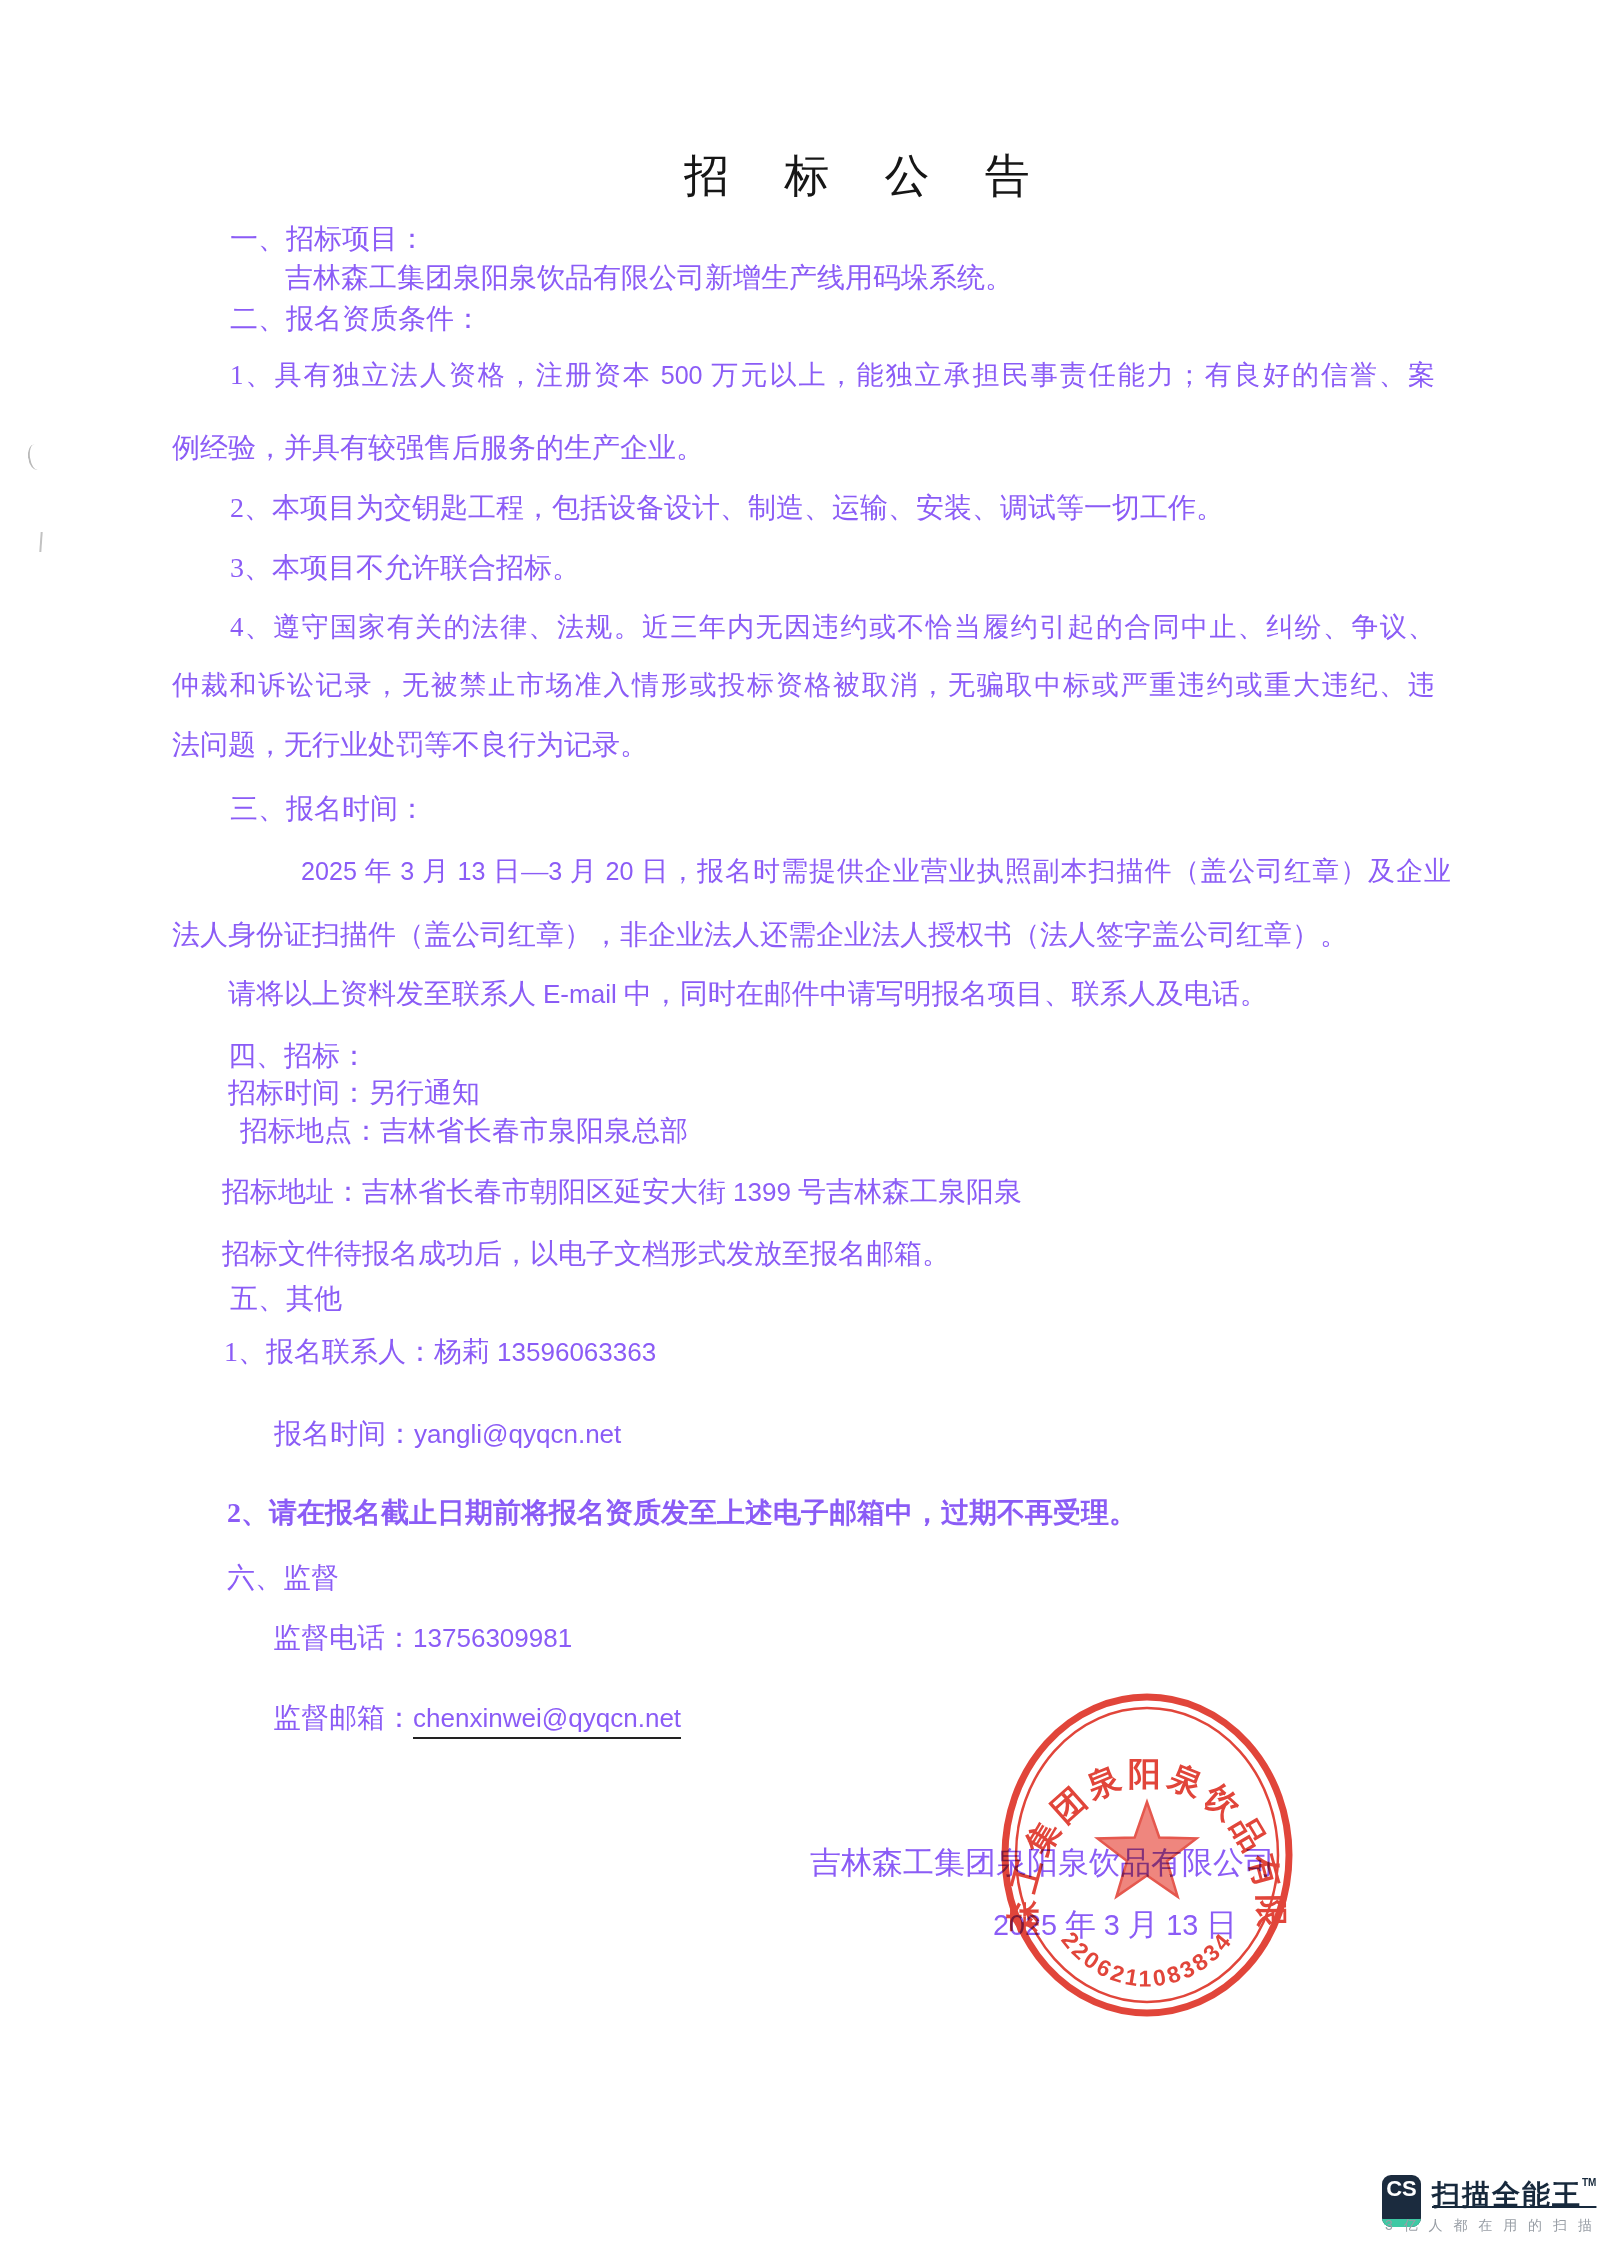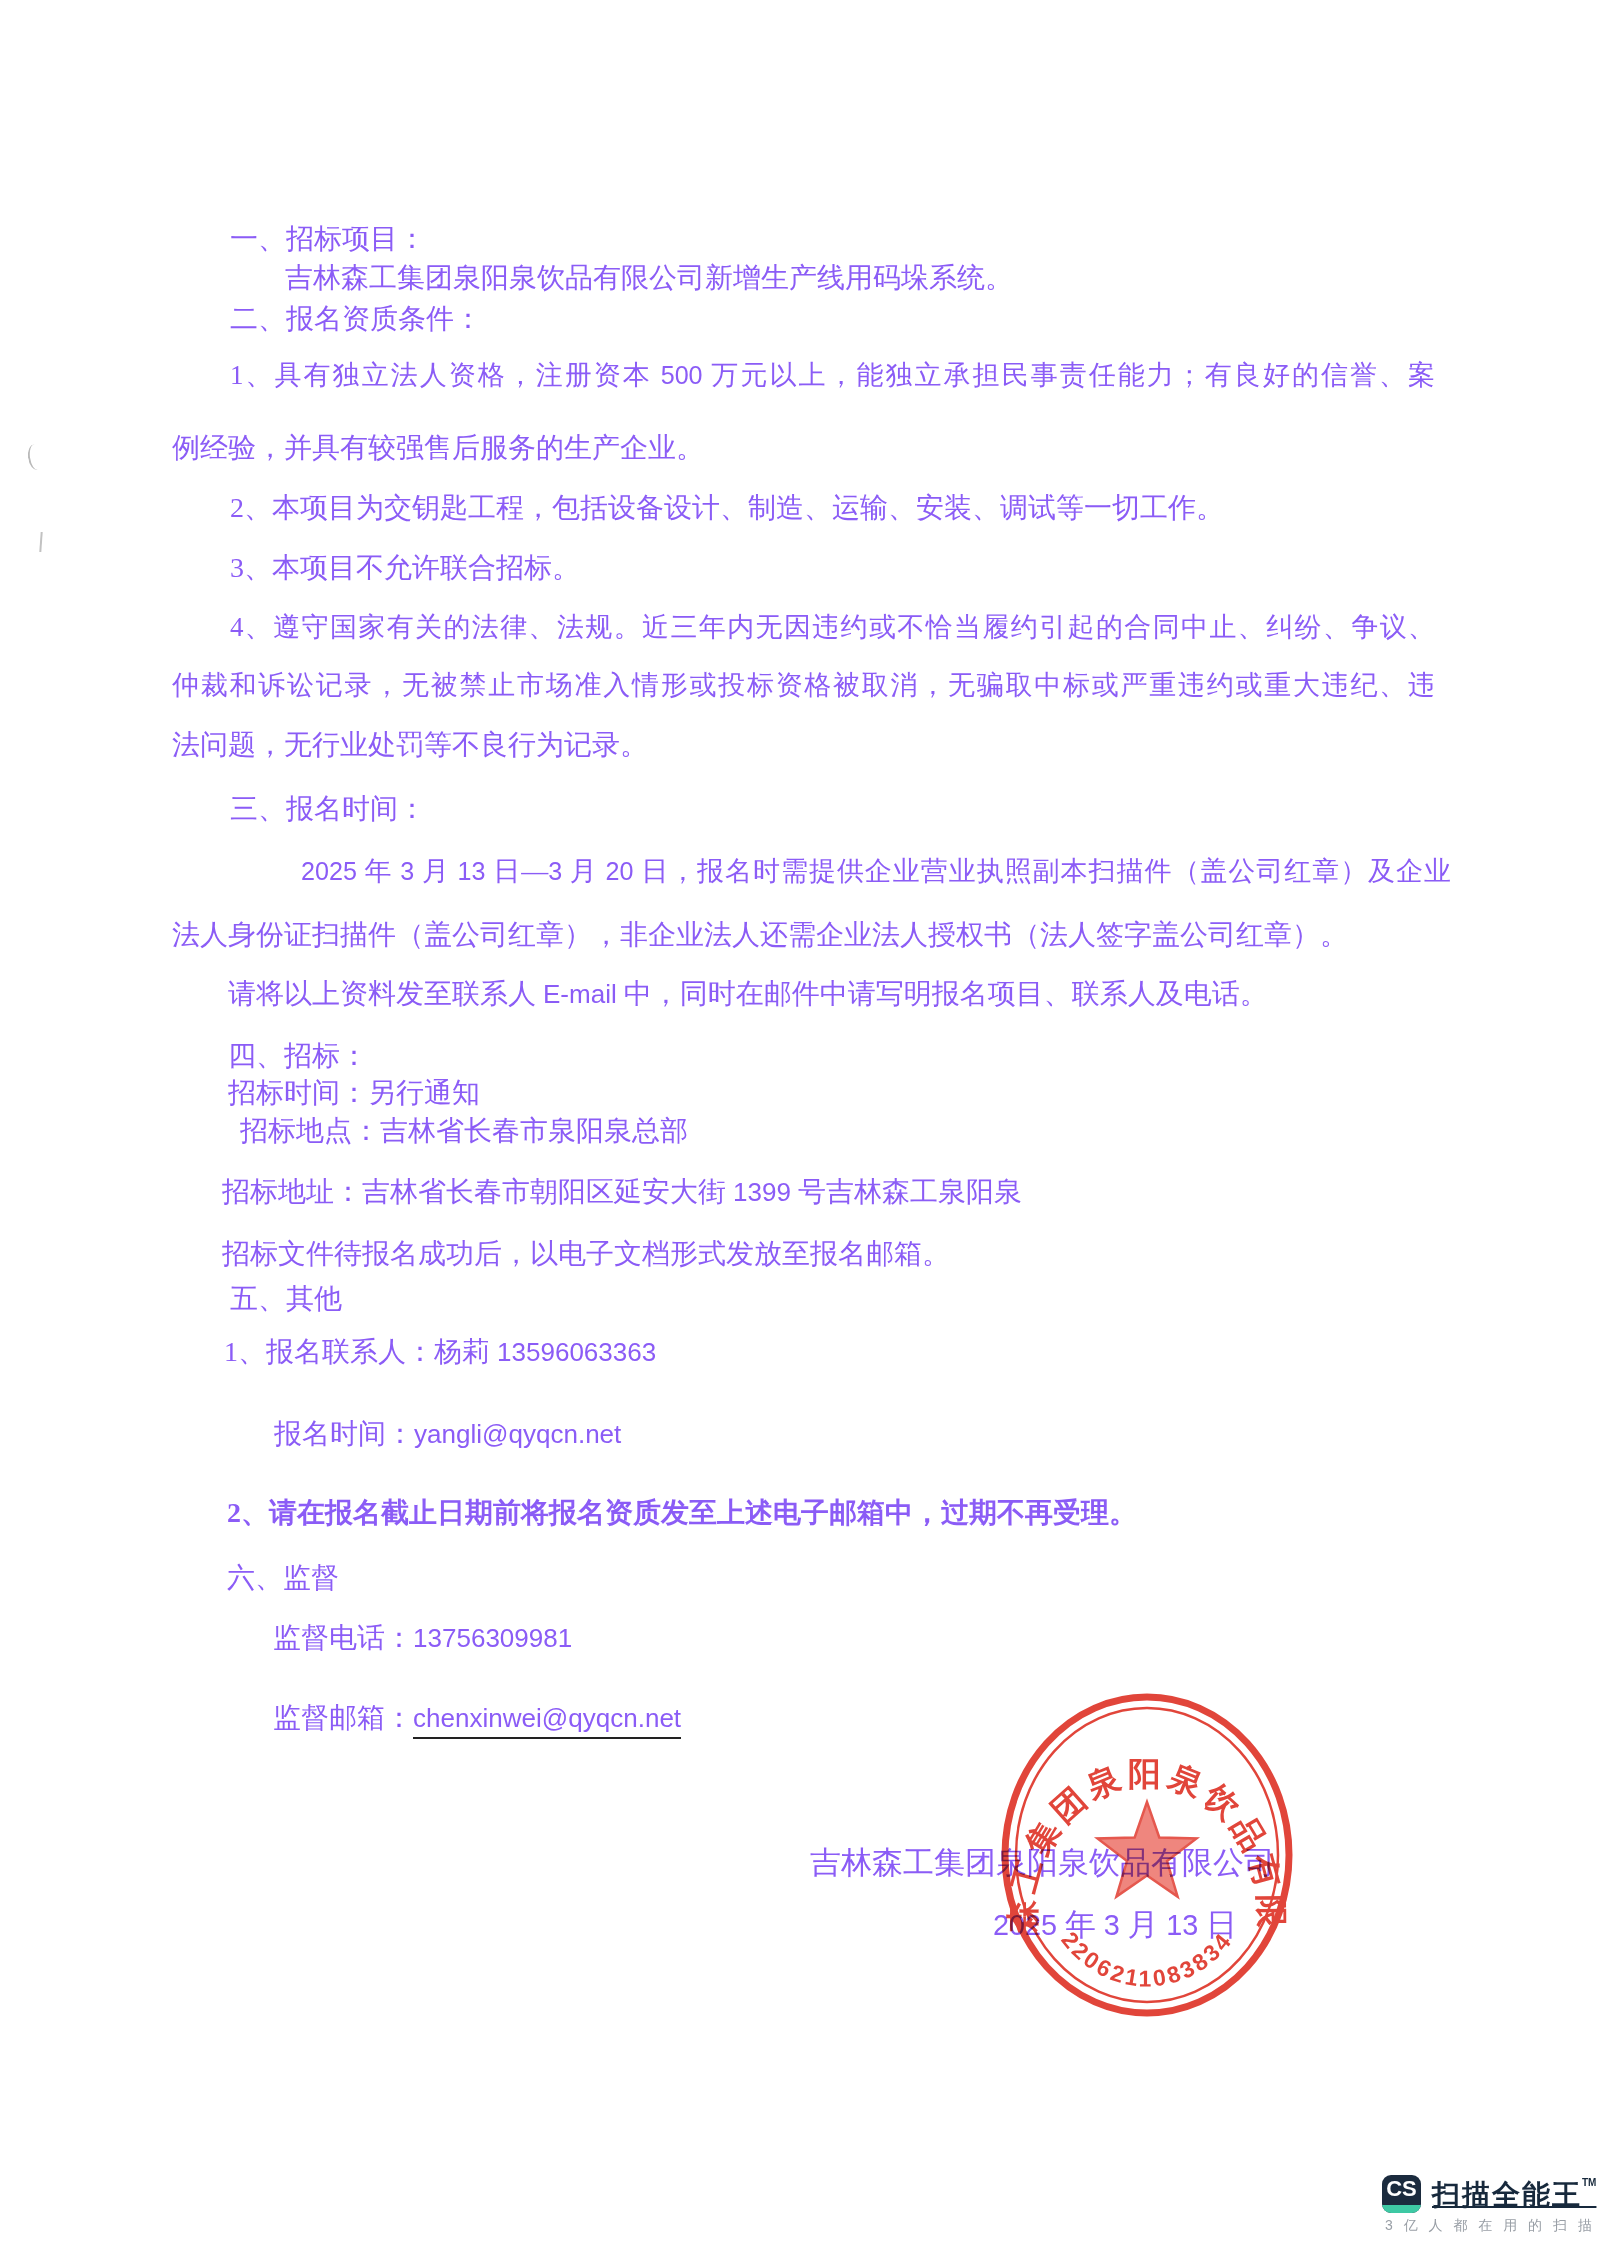--- a/index.html
+++ b/index.html
@@ -53,21 +53,21 @@
   }
   .artifact-tick{
     position:absolute;left:40px;top:532px;
     width:2px;height:20px;background:#c2c2c2;
     transform:rotate(4deg);
   }
   
   .cs-badge{position:absolute;left:1382px;top:2173px;width:200px;height:62px;}
   .cs-icon{
     position:absolute;left:0;top:2px;
-    width:39px;height:38px;border-radius:9px;
+    width:39px;height:52px;border-radius:9px;
     background:#1b2b3e;overflow:hidden;
   }
   .cs-icon .cs-txt{
     position:absolute;left:0;top:1px;width:100%;
     text-align:center;
     font-family:"Liberation Sans","DejaVu Sans",sans-serif;
     font-weight:700;font-size:22px;color:#ffffff;letter-spacing:0px;
   }
   .cs-icon .cs-strip{
     position:absolute;left:0;bottom:0;width:100%;height:8px;
@@ -85,20 +85,21 @@
     font-family:"Liberation Sans","DejaVu Sans",sans-serif;
     font-size:14px;color:#999fa6;
     letter-spacing:3.5px;white-space:pre;
   }
 </style>
 </head>
 <body>
 
 <div class="page">
 
+  <div class="doc-title">招 标 公 告</div>
 
   <div id="doc-lines">
       <div class="line" style="left: 230px; top: 223px;"><span>一、招标项目：</span></div>
       <div class="line" style="left: 285px; top: 262px;"><span>吉林森工集团泉阳泉饮品有限公司新增生产线用码垛系统。</span></div>
       <div class="line" style="left: 230px; top: 303px;"><span>二、报名资质条件：</span></div>
       <div class="line justify" style="left: 230px; top: 360px; width: 1205px;"><span>1、具有独立法人资格，注册资本 </span><span class="latin">500</span><span> 万元以上，能独立承担民事责任能力；有良好的信誉、案</span></div>
       <div class="line" style="left: 172px; top: 432px;"><span>例经验，并具有较强售后服务的生产企业。</span></div>
       <div class="line" style="left: 230px; top: 492px;"><span>2、本项目为交钥匙工程，包括设备设计、制造、运输、安装、调试等一切工作。</span></div>
       <div class="line" style="left: 230px; top: 552px;"><span>3、本项目不允许联合招标。</span></div>
       <div class="line justify" style="left: 230px; top: 612px; width: 1205px;"><span>4、遵守国家有关的法律、法规。近三年内无因违约或不恰当履约引起的合同中止、纠纷、争议、</span></div>

